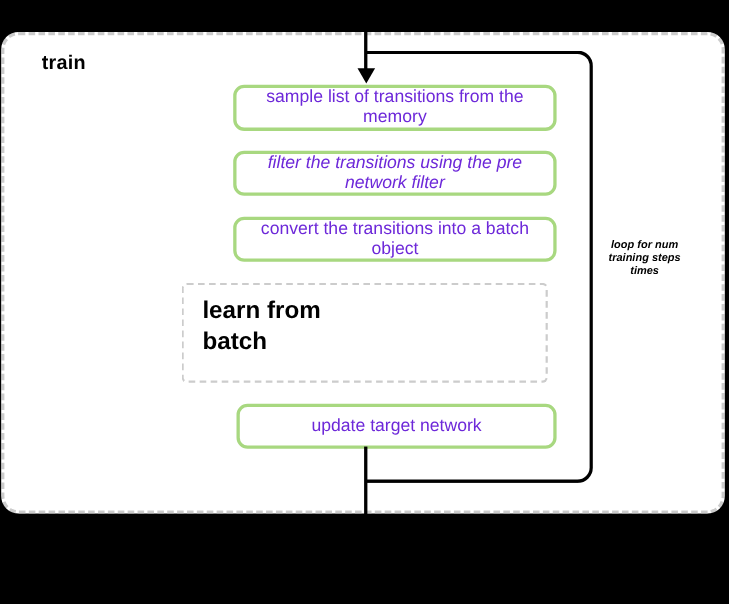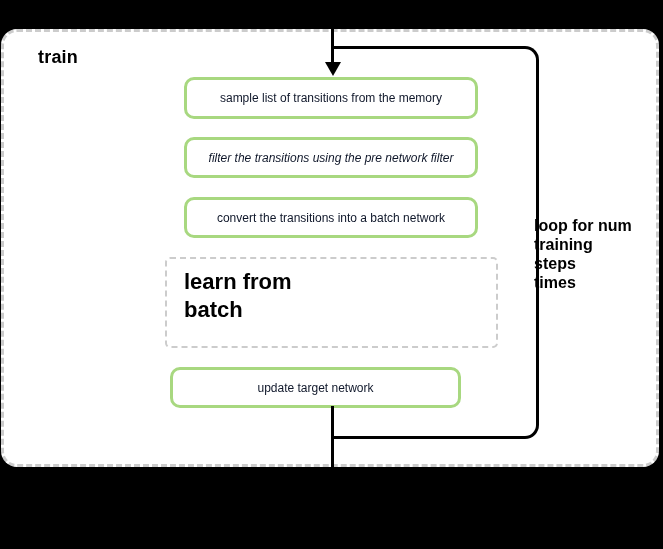--- a/index.html
+++ b/index.html
@@ -63,45 +63,47 @@
     height: 387px;
     border: 3px solid #000000;
     border-left: none;
     border-radius: 0 14px 14px 0;
   }
   .loop-label {
     position: absolute;
     left: 534px;
     top: 217px;
     width: 104px;
-    font-size: 16px;
+    font-size: 10px;
     font-weight: bold;
     color: #000000;
-    text-align: left;
+    text-align: center;
     line-height: 1.18;
     white-space: pre-line;
+    font-style: italic;
   }
   
   .node {
     position: absolute;
     background: #ffffff;
     border: 3px solid #a8d880;
     border-radius: 10px;
     display: flex;
     align-items: center;
     justify-content: center;
-    font-size: 12px;
-    color: #0f172a;
+    font-size: 16px;
+    color: #6d28d9;
     text-align: center;
     box-sizing: border-box;
+    margin-left: 28px;
   }
   .node-1 { left: 184px; top: 77px;  width: 294px; height: 42px; }
   .node-2 { left: 184px; top: 137px; width: 294px; height: 41px; font-style: italic; }
   .node-3 { left: 184px; top: 197px; width: 294px; height: 41px; }
-  .node-4 { left: 170px; top: 367px; width: 291px; height: 41px; }
+  .node-4 { left: 187px; top: 367px; width: 291px; height: 41px; }
   
   .subprocess {
     position: absolute;
     left: 165px;
     top: 257px;
     width: 333px;
     height: 91px;
     background: #ffffff;
     border: 2px dashed #cccccc;
     border-radius: 5px;
@@ -138,21 +140,21 @@
   <div class="loop-frame"></div>
 
   <div class="loop-label">loop for num
 training steps
 times</div>
 
   <div class="node node-1">sample list of transitions from the memory</div>
 
   <div class="node node-2">filter the transitions using the pre network filter</div>
 
-  <div class="node node-3">convert the transitions into a batch network</div>
+  <div class="node node-3">convert the transitions into a batch object</div>
 
   <div class="subprocess">learn from
 batch</div>
 
   <div class="node node-4">update target network</div>
 
   <div class="out-line"></div>
 
 </div>
 

